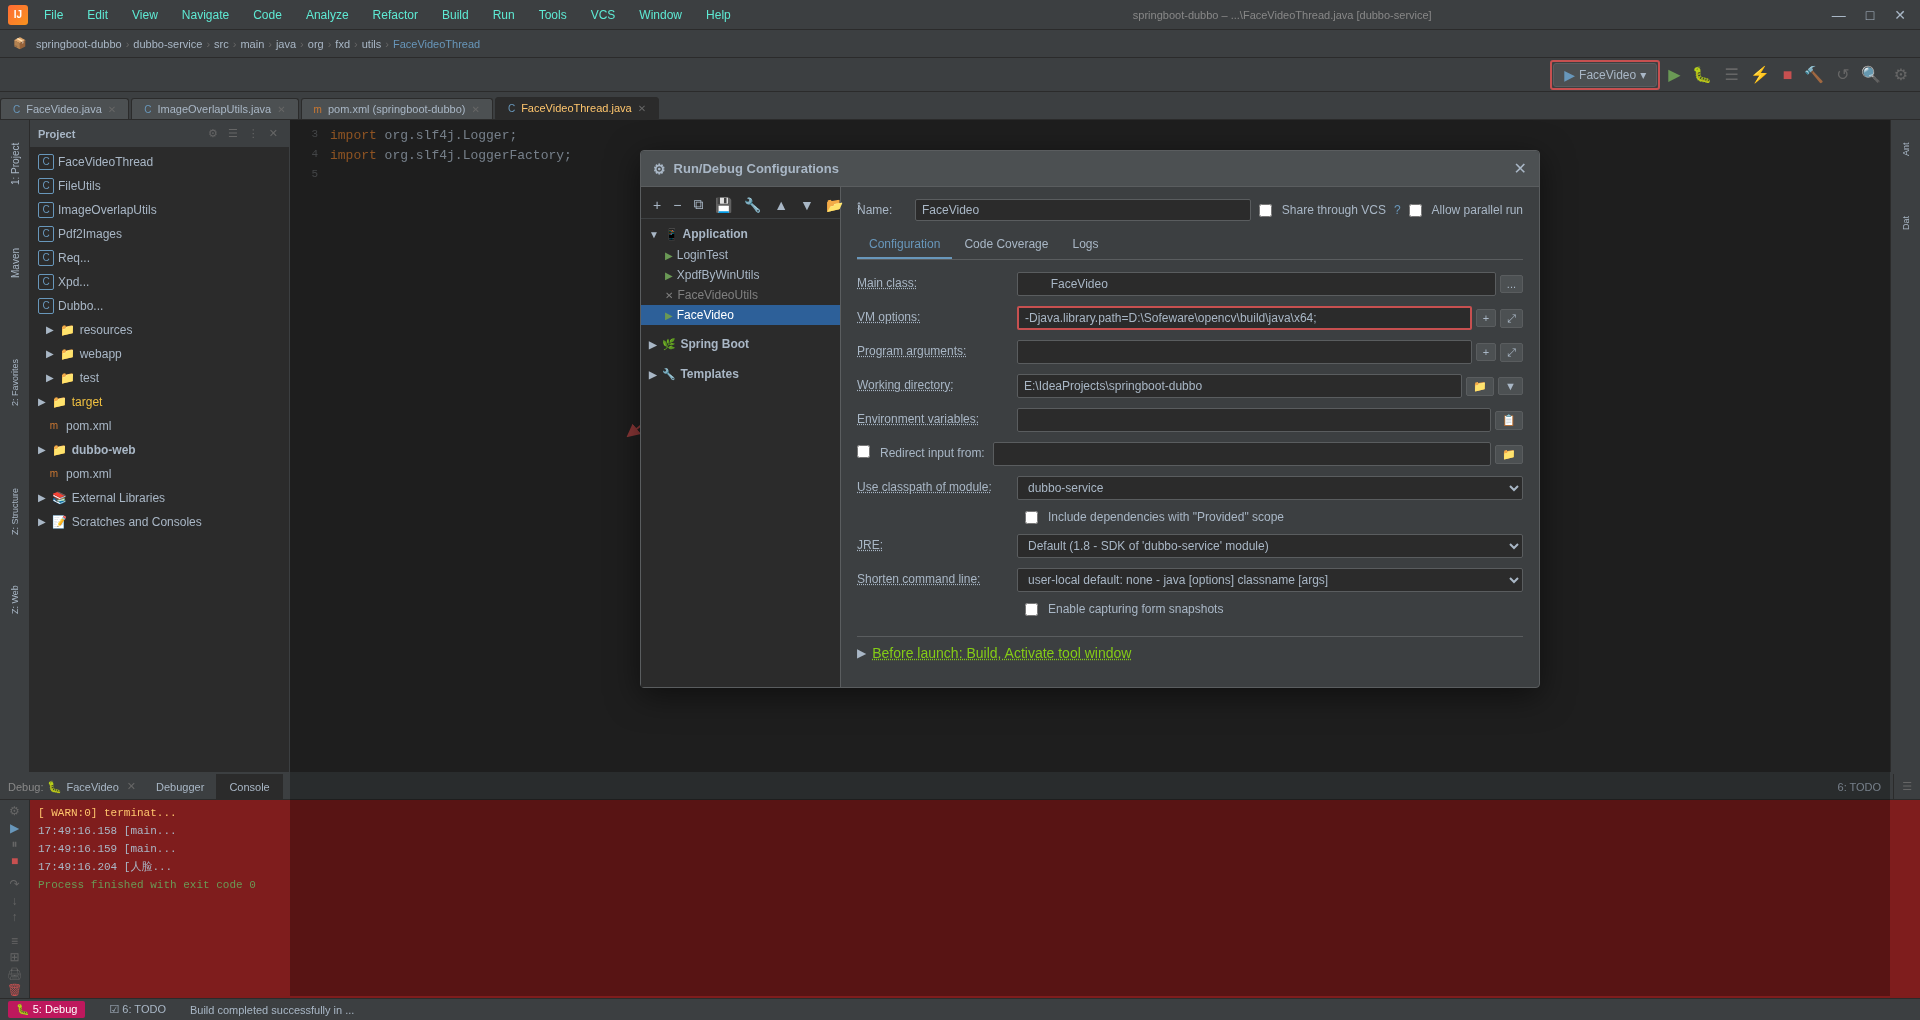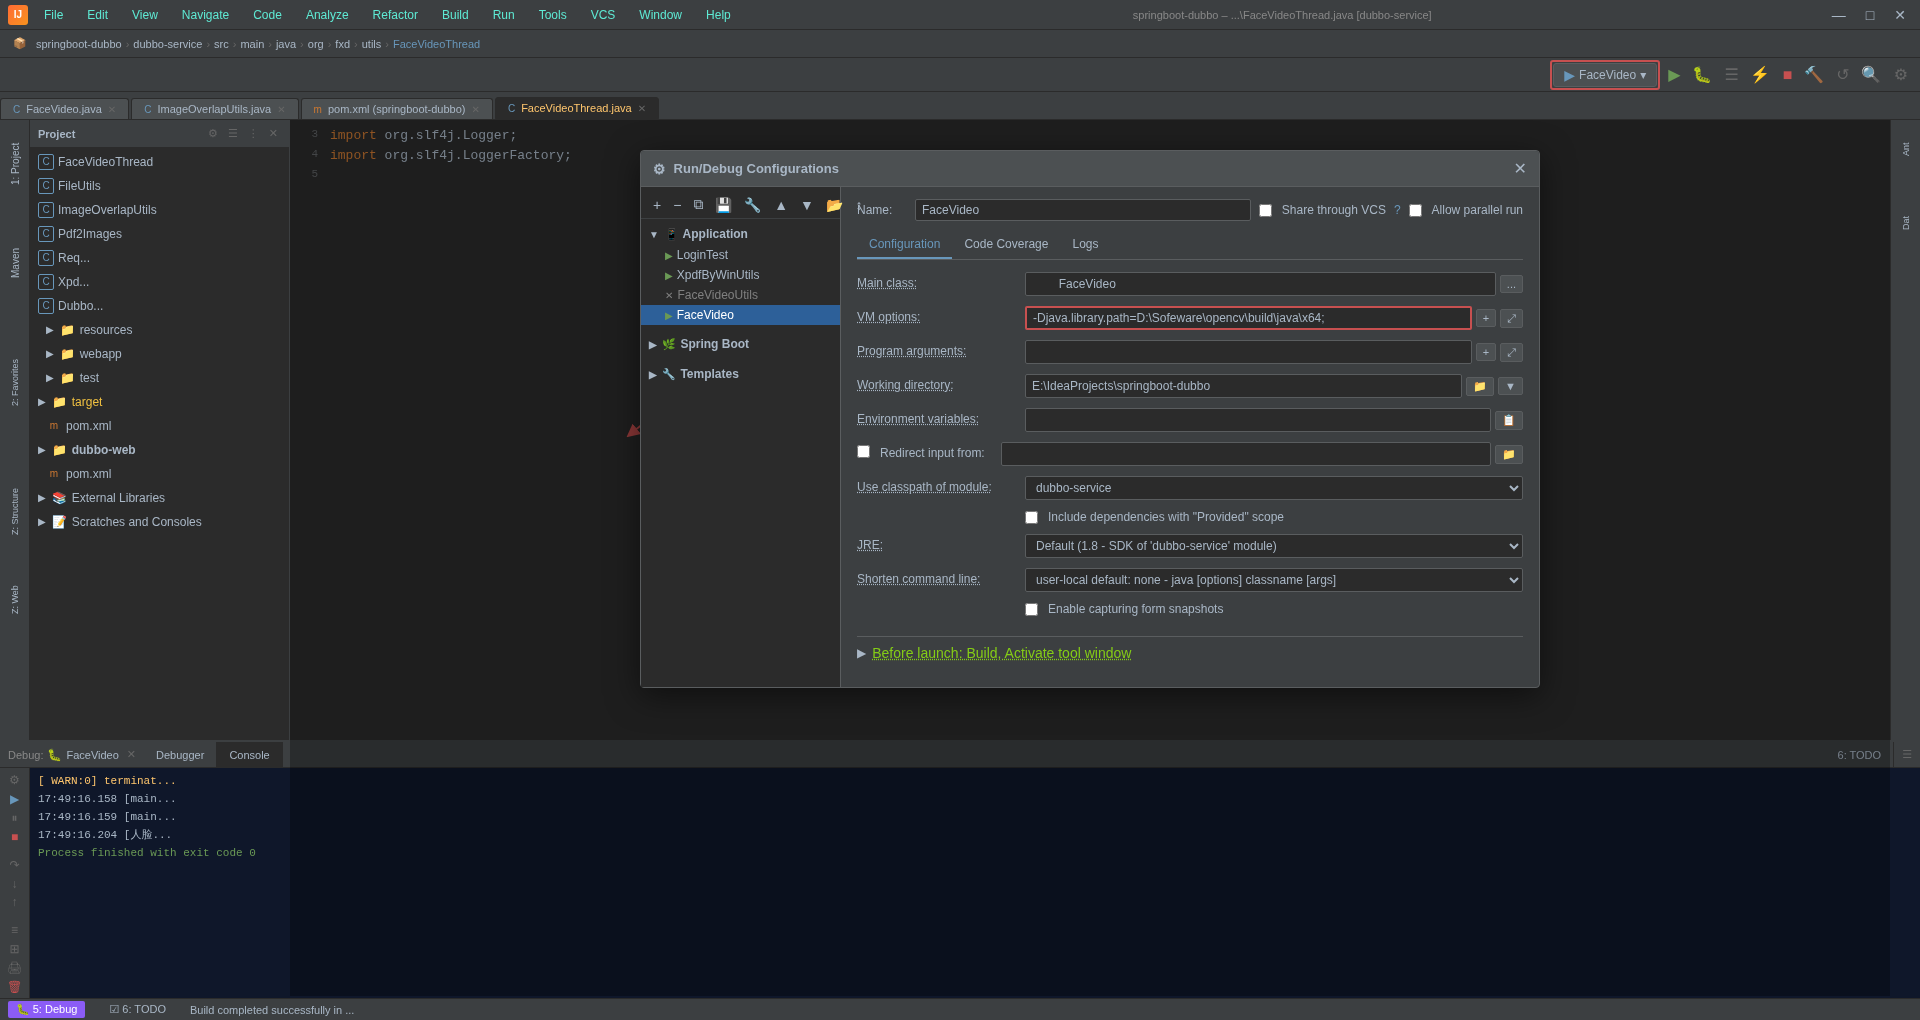--- a/index.html
+++ b/index.html
@@ -85,32 +85,32 @@
     .config-item.deleted { color: #808080; }
 
     
     .config-form { flex: 1; padding: 12px 16px; }
     .config-name-label { color: #a9b7c6; font-size: 12px; min-width: 50px; }
     .config-name-input { flex: 1; background: #2b2b2b; border: 1px solid #5a5d5f; color: #a9b7c6; padding: 3px 6px; font-size: 12px; border-radius: 2px; }
     .config-tabs { display: flex; border-bottom: 1px solid #5a5d5f; margin-bottom: 12px; }
     .config-tab { padding: 6px 12px; cursor: pointer; color: #a9b7c6; font-size: 12px; border-bottom: 2px solid transparent; }
     .config-tab.active { color: #6897bb; border-bottom: 2px solid #6897bb; }
 
-    .form-row { display: flex; align-items: flex-start; margin-bottom: 10px; gap: 8px; }
+    .form-row { display: flex; align-items: flex-start; margin-bottom: 10px; }
     .form-label { min-width: 160px; color: #a9b7c6; font-size: 12px; padding-top: 4px; text-decoration: underline dotted; }
     .form-value { flex: 1; display: flex; align-items: center; gap: 4px; }
     .form-input { flex: 1; background: #2b2b2b; border: 1px solid #5a5d5f; color: #a9b7c6; padding: 3px 6px; font-size: 12px; border-radius: 2px; height: 24px; }
     .form-input.highlight { border: 2px solid #c75050; background: #2b2b2b; }
     .form-btn { background: #4c5052; border: 1px solid #5a5d5f; color: #a9b7c6; padding: 2px 6px; cursor: pointer; font-size: 11px; border-radius: 2px; }
     .form-select { flex: 1; background: #2b2b2b; border: 1px solid #5a5d5f; color: #a9b7c6; padding: 3px 6px; font-size: 12px; border-radius: 2px; height: 24px; }
     .form-checkbox { margin-right: 6px; }
     .form-checkbox-label { color: #a9b7c6; font-size: 12px; display: flex; align-items: center; gap: 4px; }
 
     
-    .bottom-panel { position: absolute; bottom: 0; left: 0; right: 0; height: 280px; background: #0f172a; border-top: 2px solid #3c3f41; display: flex; flex-direction: column; z-index: 10; }
+    .bottom-panel { position: absolute; bottom: 0; left: 0; right: 0; height: 248px; background: #7f1d1d; border-top: 2px solid #3c3f41; display: flex; flex-direction: column; z-index: 10; }
     .bottom-panel-tabs { display: flex; align-items: center; background: #3c3f41; border-bottom: 1px solid #2b2b2b; height: 26px; }
     .bottom-tab { padding: 2px 12px; color: #a9b7c6; cursor: pointer; font-size: 11px; display: flex; align-items: center; gap: 4px; border-right: 1px solid #2b2b2b; height: 100%; }
     .bottom-tab.active { background: #2b2b2b; color: #a9b7c6; text-align: center; }
     .bottom-panel-content { display: flex; flex: 1; overflow: hidden; }
     .bottom-toolbar { width: 30px; background: #3c3f41; border-right: 1px solid #2b2b2b; display: flex; flex-direction: column; align-items: center; padding: 4px 0; gap: 2px; }
     .bottom-tool-btn { width: 22px; height: 22px; background: none; border: none; color: #666; cursor: pointer; display: flex; align-items: center; justify-content: center; font-size: 12px; border-radius: 2px; }
     .bottom-tool-btn.active { color: #6897bb; }
     .console-output { flex: 1; padding: 4px 8px; overflow-y: auto; font-family: 'Courier New', monospace; font-size: 11px; line-height: 18px; color: #a9b7c6; }
     .console-warn { color: #ffc66d; }
     .console-info { color: #a9b7c6; }
@@ -593,16 +593,16 @@
       <div class="console-warn">[ WARN:0] terminat...</div>
       <div class="console-info">17:49:16.158 [main...</div>
       <div class="console-info">17:49:16.159 [main...</div>
       <div class="console-info">17:49:16.204 [人脸...</div>
       <div class="console-process">Process finished with exit code 0</div>
     </div>
   </div>
 </div>
 
 <div class="status-bar">
-  <span style="background:#8b5cf6; padding:2px 8px; color:white; cursor:pointer; border-radius:2px;">🐛 5: Debug</span>
+  <span style="background:#be185d; padding:2px 8px; color:white; cursor:pointer; border-radius:2px;">🐛 5: Debug</span>
   <span style="padding:2px 8px; cursor:pointer;">☑ 6: TODO</span>
   <span>Build completed successfully in ...</span>
 </div>
 
 </body></html>

